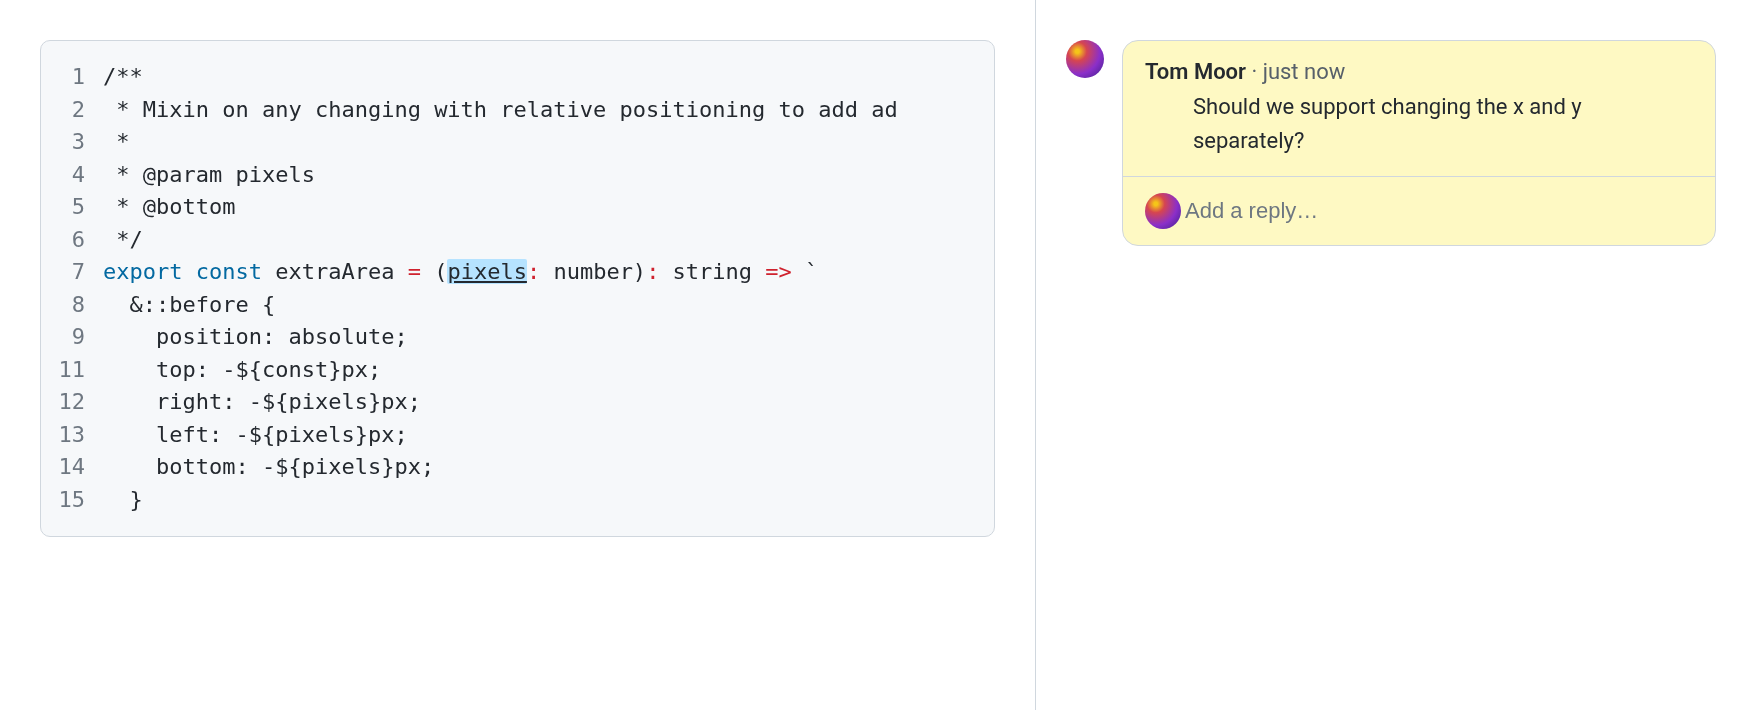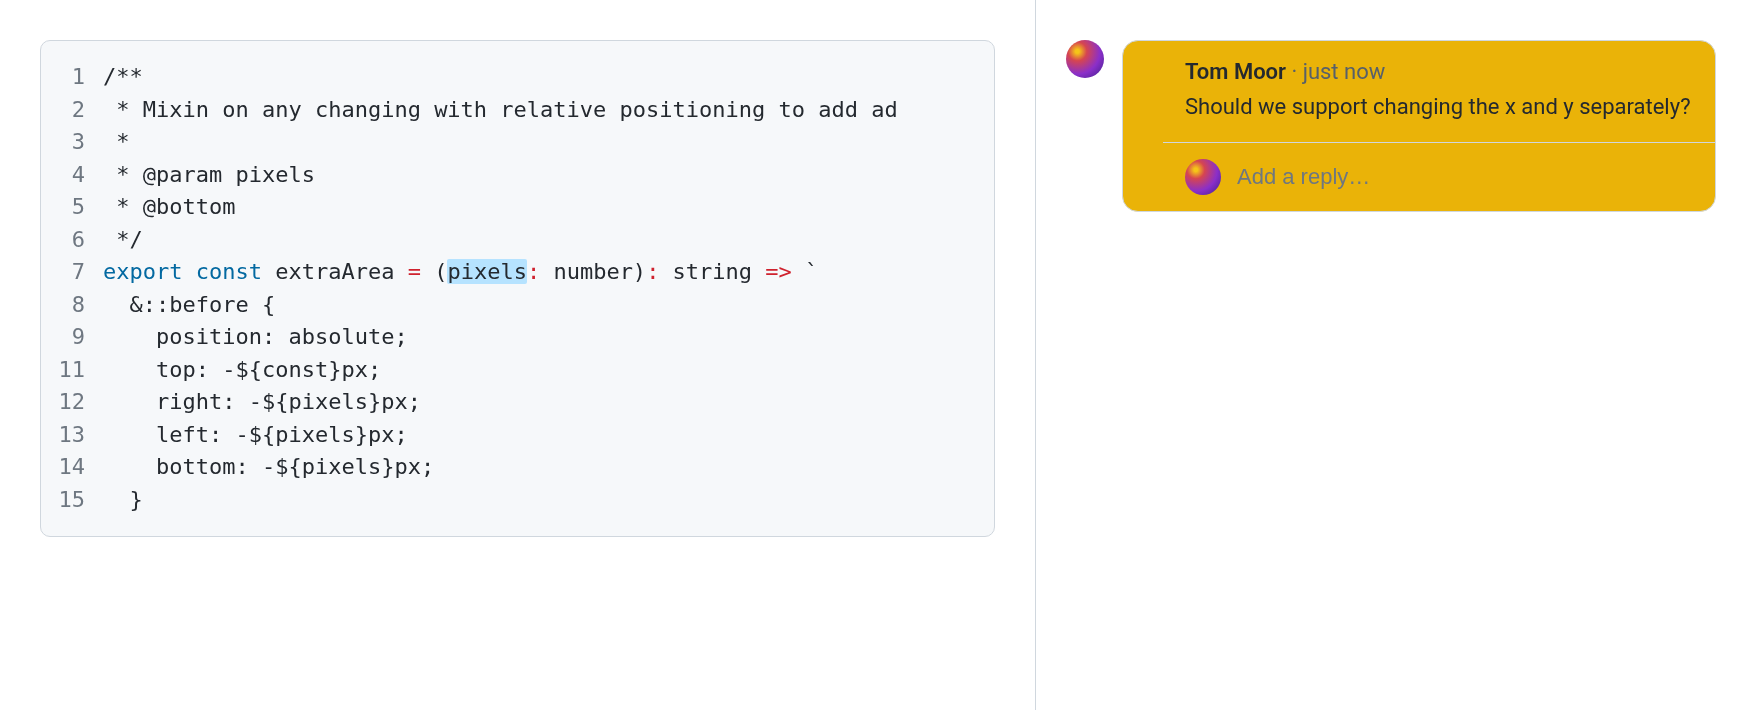--- a/index.html
+++ b/index.html
@@ -43,21 +43,21 @@
       flex-shrink: 0;
     }
     .line-content {
       flex: 1;
       color: #24292f;
       overflow: hidden;
     }
     .tok-comment { color: #24292f; }
     .tok-keyword { color: #0369a1; }
     .tok-op-red { color: #cf222e; }
-    .tok-highlight { background: #b6e3ff; border-radius: 2px; }
+    .tok-highlight { background: #b6e3ff; border-radius: 2px; text-decoration: underline; }
     .right-pane {
       width: 720px;
       padding: 40px 40px 0 30px;
       display: flex;
       flex-direction: column;
       gap: 14px;
     }
     .thread-row {
       display: flex;
       align-items: flex-start;
@@ -65,51 +65,51 @@
     }
     .avatar {
       width: 38px;
       height: 38px;
       border-radius: 50%;
       background: radial-gradient(circle at 30% 30%, #f5c518 0%, #f5c518 5%, #d64550 25%, #8b2fc9 60%, #3b1e87 100%);
       flex-shrink: 0;
     }
     .comment-card {
       flex: 1;
-      background: #eab308;
+      background: #fef9c3;
       border: 1px solid #d0d7de;
       border-radius: 16px;
       overflow: hidden;
-      padding-left: 40px;
     }
     .comment-body {
       padding: 18px 22px 18px 22px;
     }
     .comment-header {
       font-size: 22px;
       margin-bottom: 6px;
     }
     .comment-author {
       font-weight: 600;
       color: #24292f;
     }
     .comment-time {
       color: #57606a;
     }
     .comment-text {
       font-size: 22px;
       line-height: 34px;
       color: #24292f;
+      margin-left: 48px;
     }
     .reply-box {
       border-top: 1px solid #d0d7de;
       padding: 16px 22px;
       display: flex;
       align-items: center;
-      gap: 16px;
+      gap: 4px;
     }
     .reply-avatar {
       width: 36px;
       height: 36px;
       border-radius: 50%;
       background: radial-gradient(circle at 30% 30%, #f5c518 0%, #f5c518 5%, #d64550 25%, #8b2fc9 60%, #3b1e87 100%);
       flex-shrink: 0;
     }
     .reply-input {
       flex: 1;

